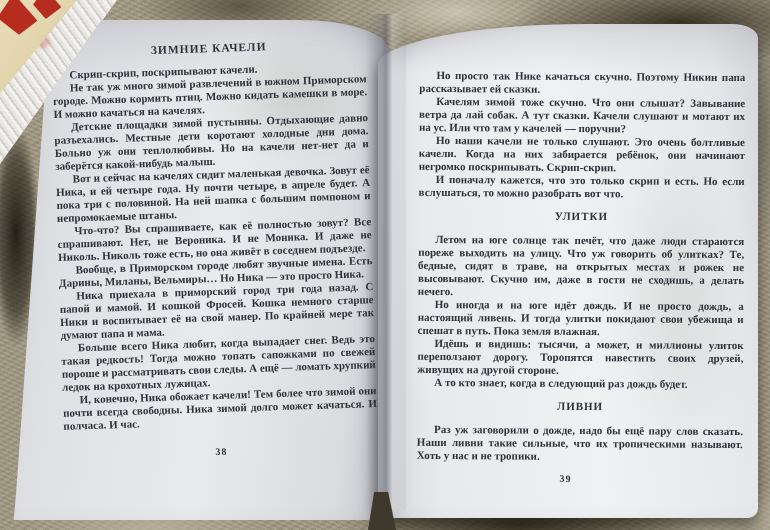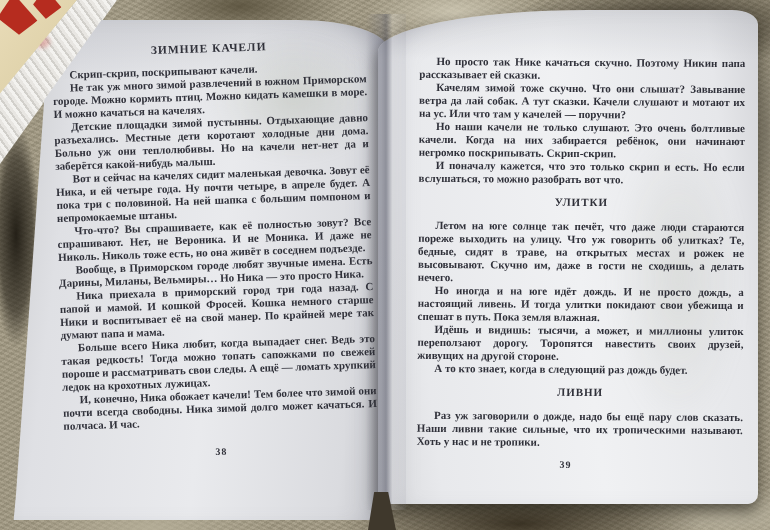--- a/index.html
+++ b/index.html
@@ -44,21 +44,21 @@
   .page-left{
     left:6px;top:20px;width:382px;height:500px;
     border-radius:26px 90px 6px 8px / 20px 30px 6px 8px;
     clip-path:polygon(25% 0%, 100% 0%, 100% 100%, 2% 100%, 2.6% 95%, 10% 16%);
     background:
       linear-gradient(180deg, rgba(150,152,160,0.25), transparent 12%),
       linear-gradient(97deg, #c9cacd 0%, #dfe0e4 18%, #e9eaed 55%, #dadbdf 88%, #c6c7cb 100%);
     box-shadow:0 8px 16px rgba(15,12,6,0.55), inset -30px 0 28px -20px rgba(110,112,125,0.55);
   }
   .page-right{
-    left:378px;top:10px;width:380px;height:494px;
+    left:378px;top:24px;width:380px;height:494px;
     border-radius:210px 26px 10px 6px / 42px 14px 10px 6px;
     background:
       linear-gradient(180deg, rgba(140,142,150,0.22), transparent 10%),
       linear-gradient(263deg, #d4d5d9 0%, #e6e7ea 12%, #f0f1f3 48%, #e8e9ec 85%, #d9dadd 100%);
     box-shadow:0 8px 16px rgba(15,12,6,0.55), inset 30px 0 28px -20px rgba(110,112,125,0.5);
   }
   .ghost{position:absolute;pointer-events:none;}
   .ghost-left{left:200px;top:16px;width:175px;height:125px;
     background:radial-gradient(closest-side, rgba(172,178,164,0.38), transparent);filter:blur(6px);}
   .ghost-right{left:235px;top:120px;width:130px;height:300px;

